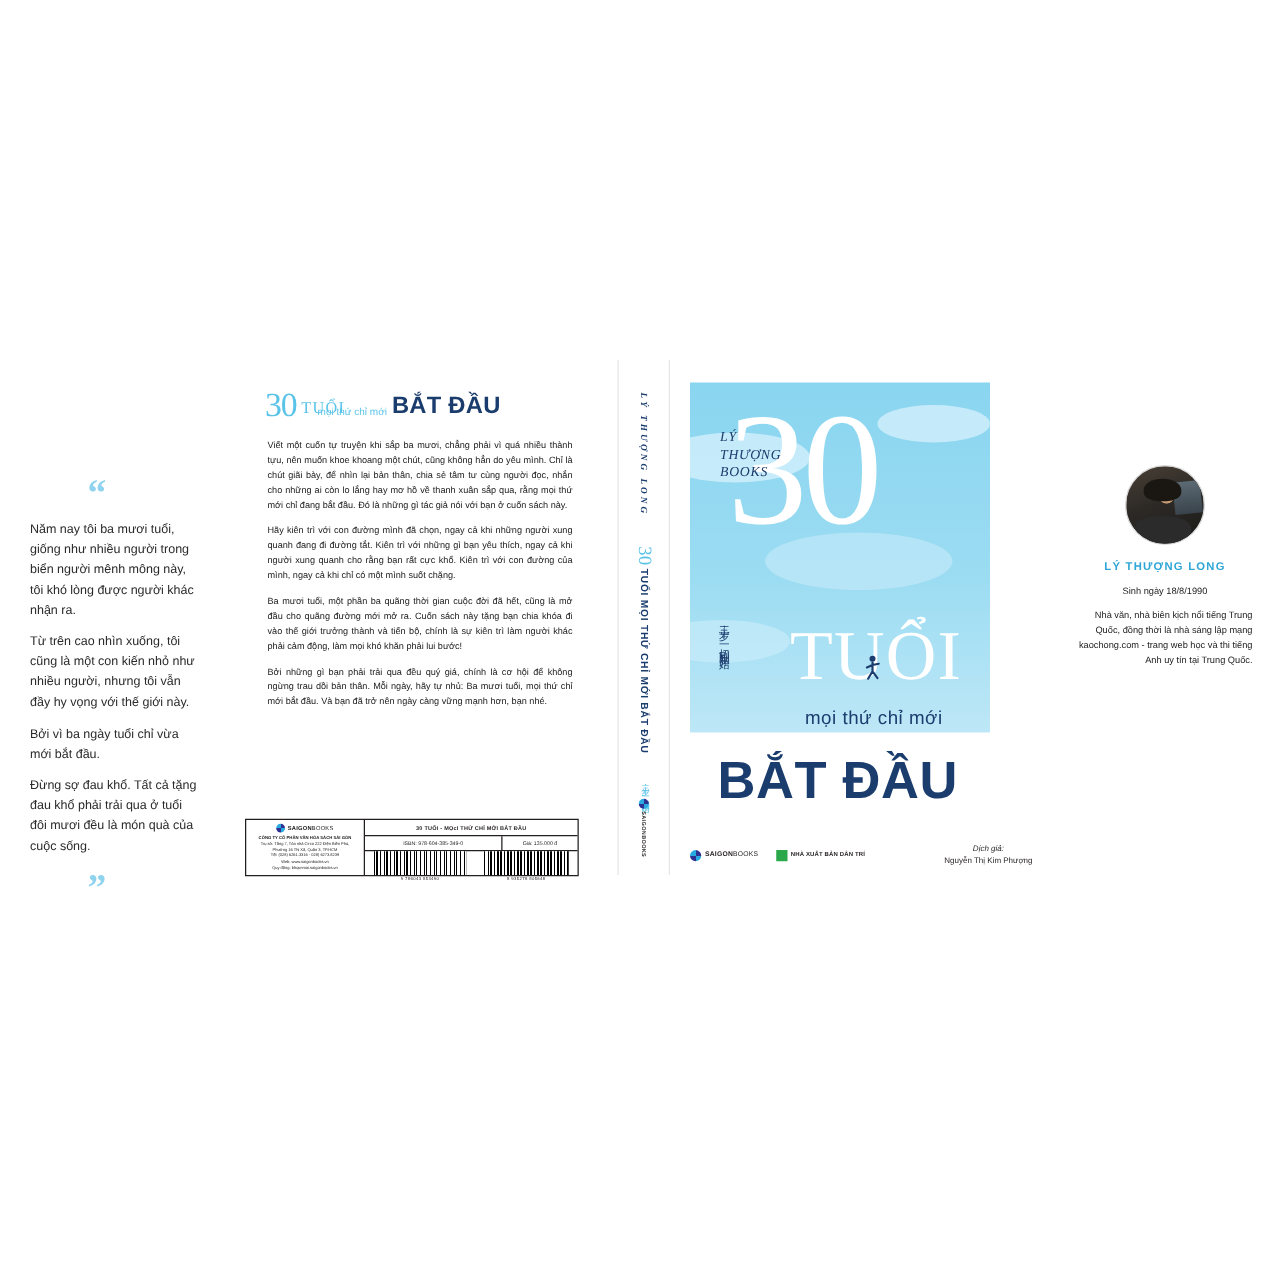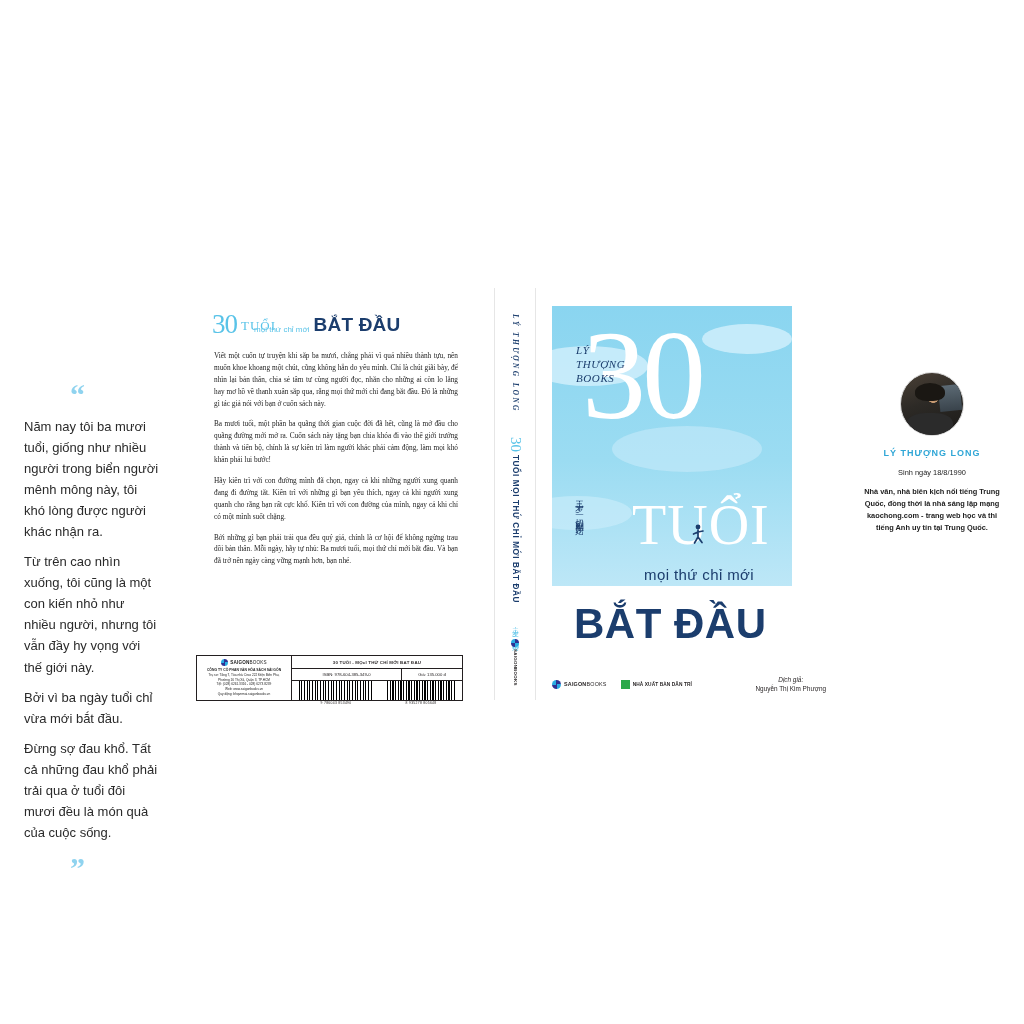--- a/index.html
+++ b/index.html
@@ -15,21 +15,21 @@
     position:absolute;left:24px;top:380px;width:135px;
   }
   .qmark{
     font-family:"Liberation Serif", serif;
     color:#8fd3ef;font-size:30px;line-height:1;font-weight:700;
     letter-spacing:-1px;
   }
   .qmark.open{margin-left:46px;margin-bottom:6px;}
   .qmark.close{margin-left:46px;margin-top:10px;}
   .flap-left p{
-    font-size:13px;line-height:1.62;margin:0 0 9px 0;color:#2a2a2a;
+    font-size:10px;line-height:1.62;margin:0 0 9px 0;color:#2a2a2a;
     text-align:left;
   }
 
   
   .back-cover{
     position:absolute;left:196px;top:288px;width:265px;height:390px;
     background:#ffffff;
   }
   .back-title{
     display:flex;align-items:flex-end;gap:4px;margin:26px 0 0 16px;
@@ -43,21 +43,21 @@
     font-family:"Liberation Serif", serif;
     font-size:13px;color:#59c3e8;letter-spacing:1px;margin-bottom:2px;
   }
   .bt-moi{
     font-size:8px;color:#59c3e8;margin-bottom:2px;margin-left:-26px;
   }
   .bt-batdau{
     font-size:19px;font-weight:700;color:#1b3d6d;margin-bottom:0px;
     letter-spacing:.2px;
   }
-  .back-body{margin:14px 3px 0 18px;font-family:Liberation Serif, serif;}
+  .back-body{margin:14px 3px 0 18px;}
   .back-body p{
     font-size:7.3px;line-height:1.63;margin:0 0 9px 0;text-align:justify;color:#222;
   }
 
   
   .barcode-strip{
     position:absolute;left:196px;top:655px;width:265px;height:44px;
     border:1px solid #231f20;display:flex;font-size:4px;
   }
   .bs-col1{
@@ -212,47 +212,47 @@
     background:#1a1713;
   }
   .avatar .body{
     position:absolute;left:6px;bottom:-4px;width:46px;height:26px;border-radius:40% 40% 0 0;
     background:#2b2b2b;
   }
   .author-name{
     font-size:9px;font-weight:700;color:#2fa6d6;letter-spacing:1px;margin-bottom:10px;
   }
   .author-dob{font-size:7.4px;margin:0 0 9px 0;color:#222;}
-  .author-bio{font-size:7.4px;line-height:1.62;margin:0;color:#222;text-align:center;font-weight:bold;}
+  .author-bio{font-size:7.4px;line-height:1.62;margin:0;color:#222;text-align:right;}
 </style>
 </head>
 <body>
 
 <div class="page">
 
   <div class="flap-left">
     <div class="qmark open">“</div>
     <p>Năm nay tôi ba mươi tuổi, giống như nhiều người trong biển người mênh mông này, tôi khó lòng được người khác nhận ra.</p>
     <p>Từ trên cao nhìn xuống, tôi cũng là một con kiến nhỏ như nhiều người, nhưng tôi vẫn đầy hy vọng với thế giới này.</p>
     <p>Bởi vì ba ngày tuổi chỉ vừa mới bắt đầu.</p>
-    <p>Đừng sợ đau khổ. Tất cả những đau khổ phải trải qua ở tuổi đôi mươi đều là món quà của cuộc sống.</p>
+    <p>Đừng sợ đau khổ. Tất cả tặng đau khổ phải trải qua ở tuổi đôi mươi đều là món quà của cuộc sống.</p>
     <div class="qmark close">”</div>
   </div>
 
   <div class="back-cover">
     <div class="back-title">
       <span class="bt-30">30</span>
       <span class="bt-tuoi">TUỔI</span>
       <span class="bt-moi">mọi thứ chỉ mới</span>
       <span class="bt-batdau">BẮT ĐẦU</span>
     </div>
     <div class="back-body">
       <p>Viết một cuốn tự truyện khi sắp ba mươi, chẳng phải vì quá nhiều thành tựu, nên muốn khoe khoang một chút, cũng không hẳn do yêu mình. Chỉ là chút giãi bày, để nhìn lại bản thân, chia sẻ tâm tư cùng người đọc, nhắn cho những ai còn lo lắng hay mơ hồ về thanh xuân sắp qua, rằng mọi thứ mới chỉ đang bắt đầu. Đó là những gì tác giả nói với bạn ở cuốn sách này.</p>
+      <p>Hãy kiên trì với con đường mình đã chọn, ngay cả khi những người xung quanh đang đi đường tắt. Kiên trì với những gì bạn yêu thích, ngay cả khi người xung quanh cho rằng bạn rất cực khổ. Kiên trì với con đường của mình, ngay cả khi chỉ có một mình suốt chặng.</p>
       <p>Ba mươi tuổi, một phần ba quãng thời gian cuộc đời đã hết, cũng là mở đầu cho quãng đường mới mở ra. Cuốn sách này tặng bạn chia khóa đi vào thế giới trưởng thành và tiến bộ, chính là sự kiên trì làm người khác phải cảm động, làm mọi khó khăn phải lui bước!</p>
-      <p>Hãy kiên trì với con đường mình đã chọn, ngay cả khi những người xung quanh đang đi đường tắt. Kiên trì với những gì bạn yêu thích, ngay cả khi người xung quanh cho rằng bạn rất cực khổ. Kiên trì với con đường của mình, ngay cả khi chỉ có một mình suốt chặng.</p>
       <p>Bởi những gì bạn phải trải qua đều quý giá, chính là cơ hội để không ngừng trau dồi bản thân. Mỗi ngày, hãy tự nhủ: Ba mươi tuổi, mọi thứ chỉ mới bắt đầu. Và bạn đã trở nên ngày càng vững mạnh hơn, bạn nhé.</p>
     </div>
   </div>
 
   <div class="barcode-strip">
     <div class="bs-col1">
       <div class="bs-logo">
         <span class="mark"></span>
         <span class="txt"><span>SAIGON</span><span class="lite">BOOKS</span></span>
       </div>

